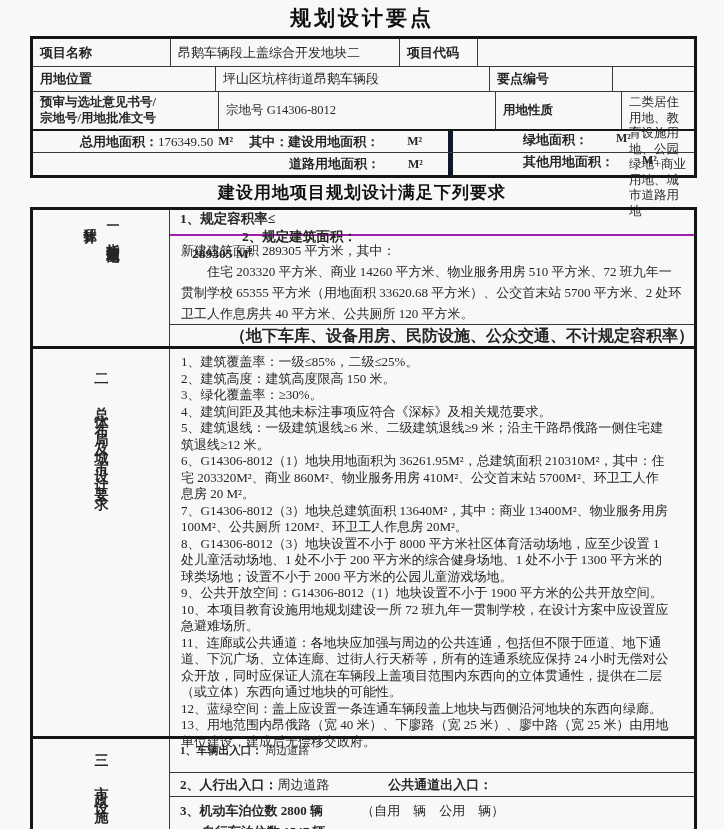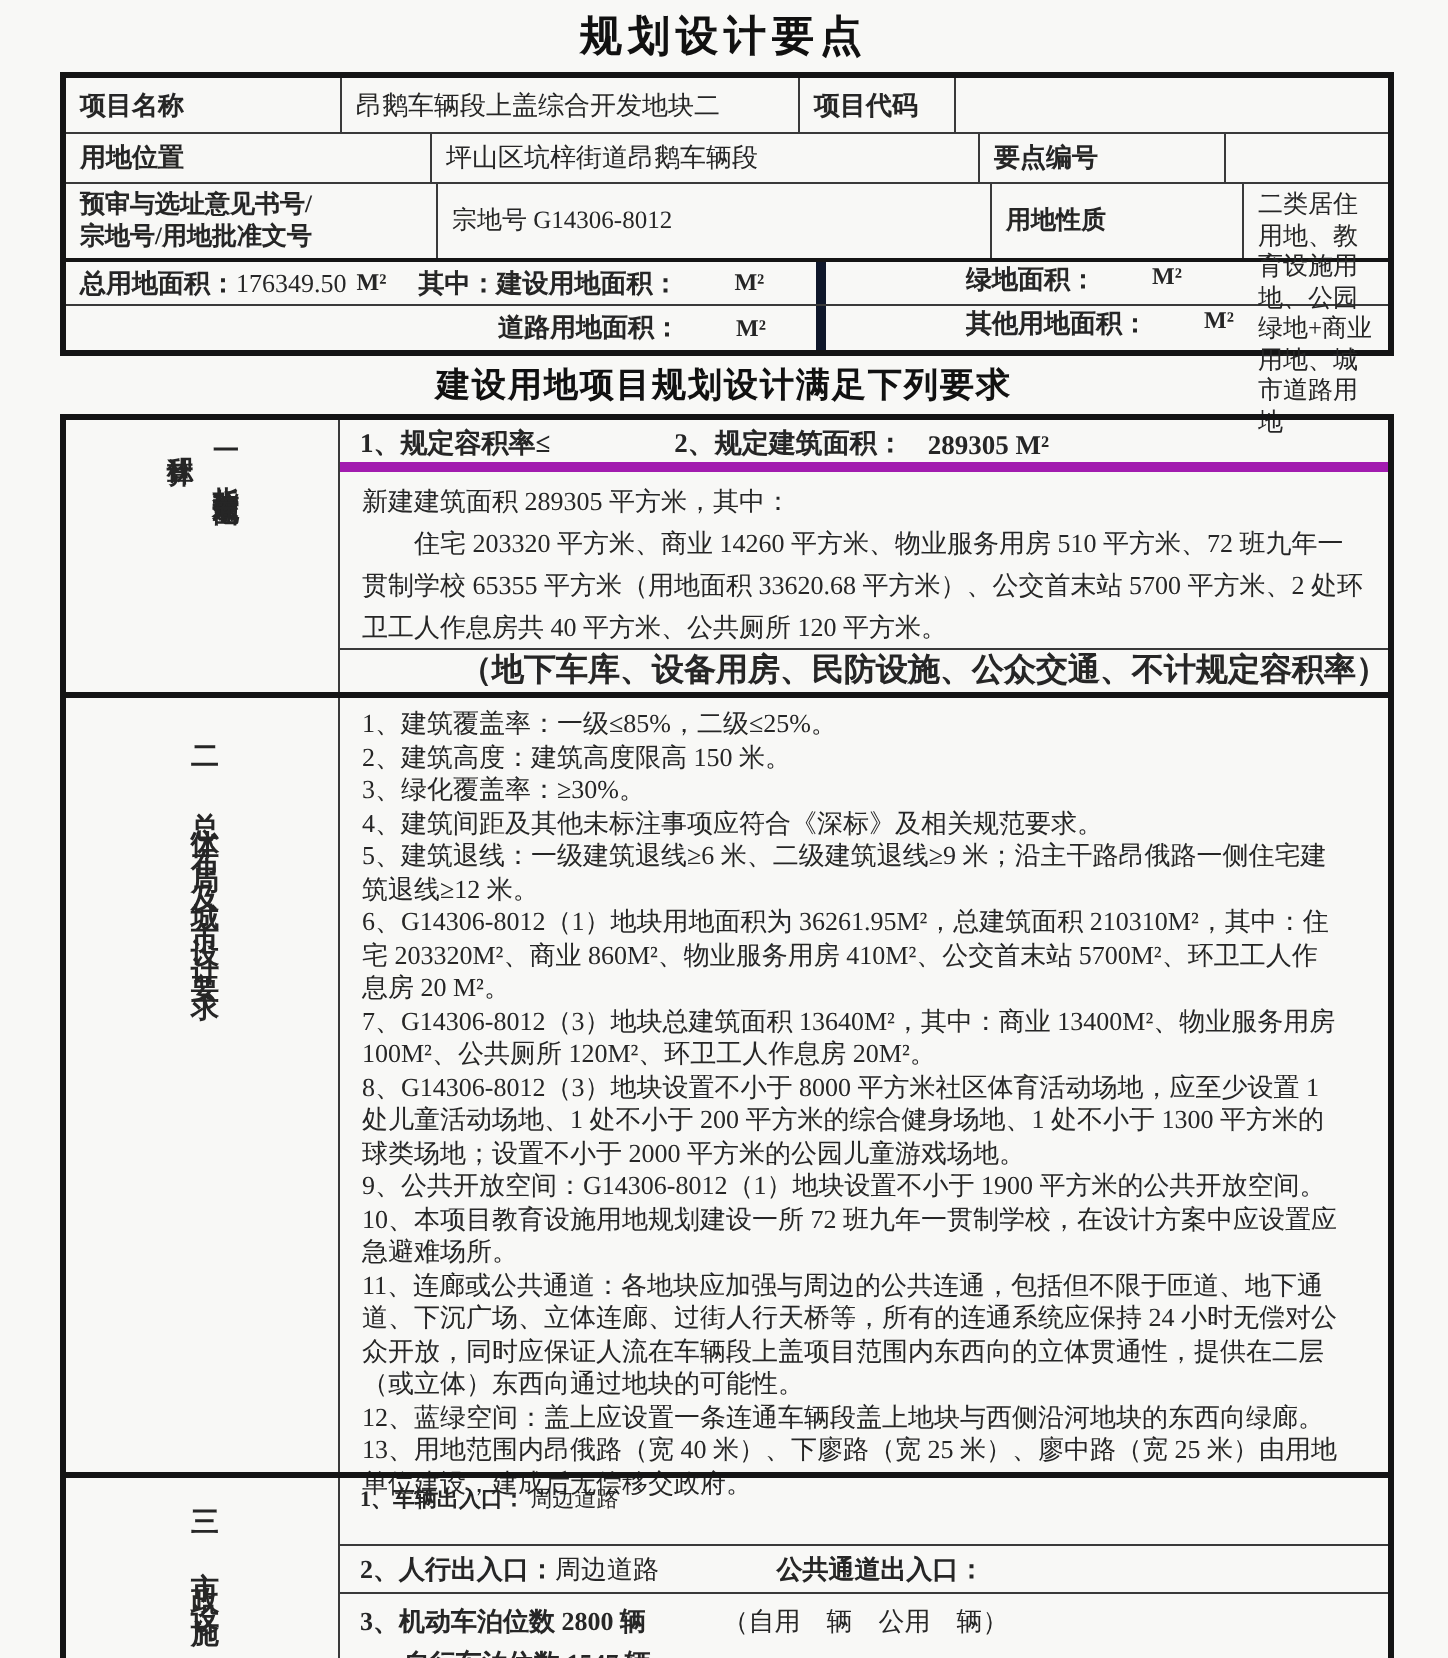--- a/index.html
+++ b/index.html
@@ -33,21 +33,21 @@
   .c1 { width: 137px; font-weight: bold; }
   .c2 { width: 229px; border-left: 1px solid #3a3a3a; }
   .c3 { width: 78px;  border-left: 1px solid #3a3a3a; font-weight: bold; }
   .c4 { flex: 1;      border-left: 1px solid #3a3a3a; }
   .ir1 { height: 27px; }
   .ir2 { height: 25px; gap: 45px; }
   .ir3 { height: 38px; gap: 48px; }
   .ir3 .cell { font-size: 12.5px; line-height: 15.5px; align-items: center; }
   .wrapcell { display: block; padding-top: 3px; }
   .area-top { border-top: 2px solid #151515; }
-  .area-row { height: 23px; font-size: 13px; }
+  .area-row { height: 23px; font-size: 13px; padding-left: 40px; }
   .area-left  { width: 375px; display: flex; align-items: center; padding-left: 7px; }
   .area-right { flex: 1; border-left: 5px solid #0f172a; display: flex; align-items: flex-start; padding-left: 70px; }
   .b { font-weight: bold; }
   .u  { margin-left: 5px; font-weight: bold; font-size: 12px; }
   .gap16 { margin-left: 16px; }
   .gap28 { margin-left: 28px; }
   .road-indent { margin-left: 209px; }
 
   
   .main-table {
@@ -65,23 +65,23 @@
   }
   .content-cell { flex: 1; display: flex; flex-direction: column; min-width: 0; }
 
   .vcol { writing-mode: vertical-rl; text-orientation: upright; }
   .s1-label { padding-top: 8px; gap: 5px; }
   .s1-label .vcol { font-size: 13px; font-weight: bold; letter-spacing: 1px; }
   .s2-label-text { font-size: 14px; font-weight: bold; letter-spacing: 9px; margin-top: 14px; }
   .s3-label-text { font-size: 14px; font-weight: bold; letter-spacing: 8px; margin-top: 5px; }
 
   .s1-row1 {
-    height: 26px; border-bottom: 5px solid #a21caf;
-    display: flex; align-items: flex-end;
-    font-weight: bold; font-size: 13.5px; padding-left: 10px;
+    height: 26px; border-bottom: 2px solid #a21caf;
+    display: flex; align-items: flex-start;
+    font-weight: bold; font-size: 13.5px; padding-left: 10px; flex-direction: column;
   }
   .s1-row1 .part2 { margin-left: 62px; }
   .s1-row1 .val   { margin-left: 12px; }
   .s1-para { flex: 1; padding: 4px 10px 0 11px; font-size: 13px; line-height: 21px; }
   .s1-para .indent { text-indent: 2em; }
   .s1-note {
     height: 22px; border-top: 1px solid #3a3a3a;
     text-align: right; font-weight: bold; font-size: 16px; line-height: 21px;
   }
 

